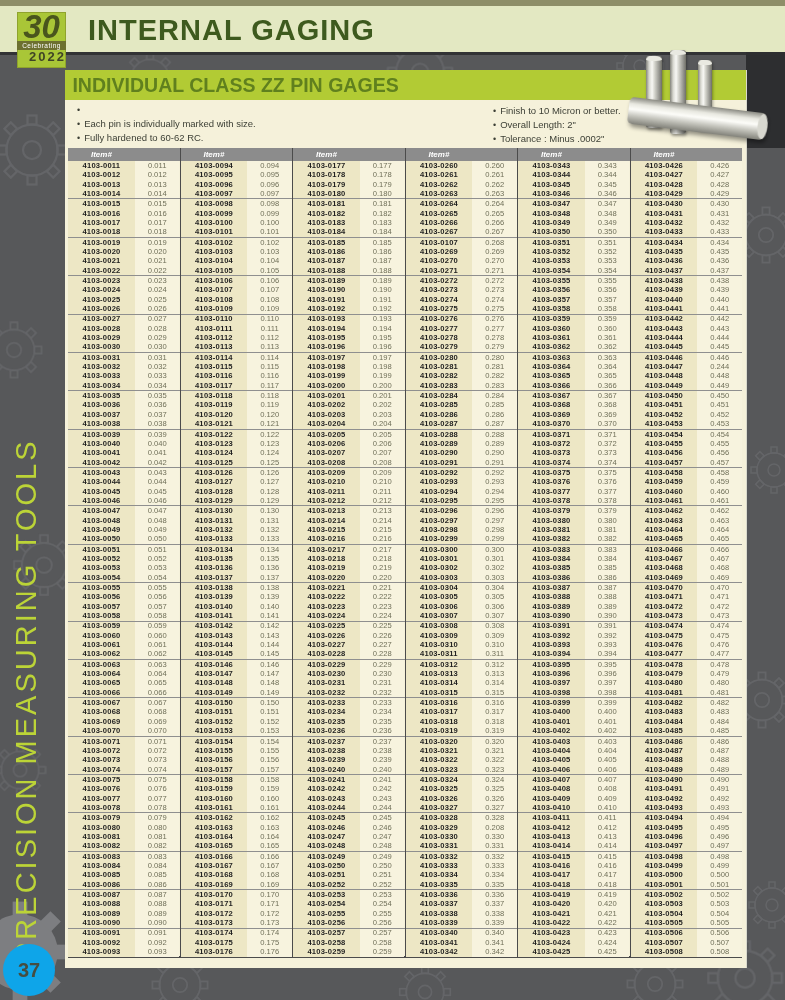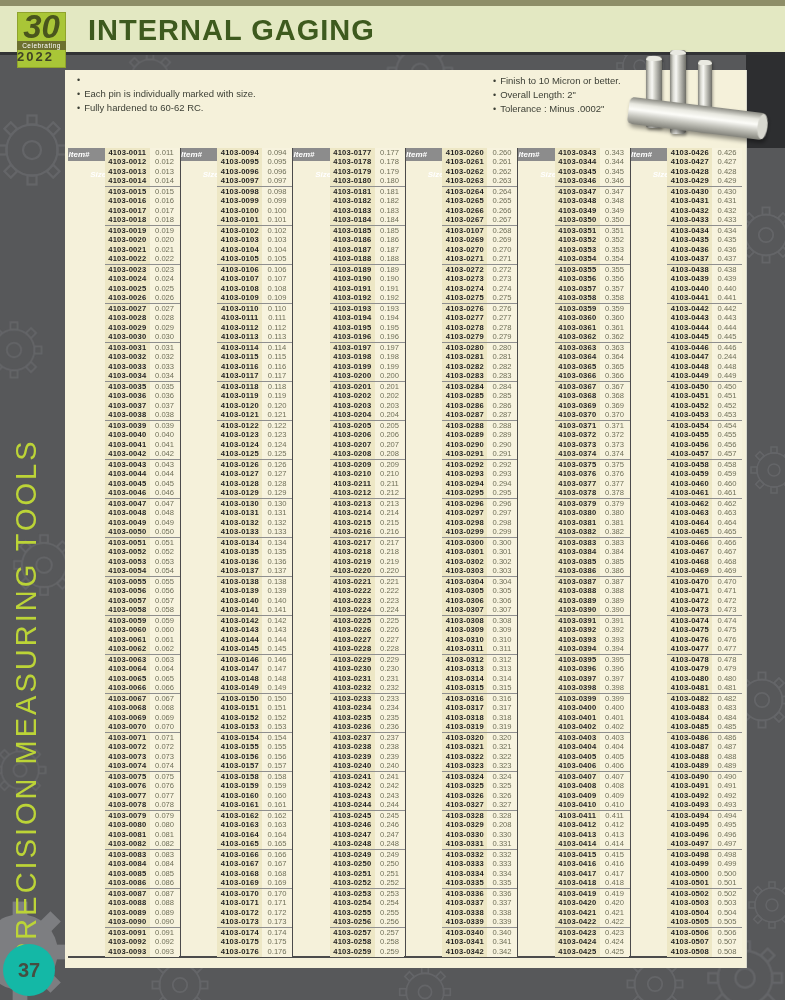--- a/index.html
+++ b/index.html
@@ -17,21 +17,21 @@
   .page-title{position:absolute;left:88px;top:14px;font-size:29px;font-weight:bold;
               color:#3e5a1e;letter-spacing:1px;z-index:3;}
 
   
   .logo{position:absolute;left:17px;top:12px;width:49px;height:56px;background:#a9c637;
         z-index:4;overflow:hidden;box-shadow:0 0 0 1px #8fa32c inset;}
   .logo .n30{font-size:33px;font-weight:bold;color:#49551d;line-height:29px;text-align:center;
              font-style:italic;}
   .logo .celeb{background:#6d7030;color:#fff;font-size:6.5px;text-align:center;
                padding:1px 0;letter-spacing:.5px;}
-  .logo .y2022{font-size:13px;font-weight:bold;color:#3f4426;text-align:left;
+  .logo .y2022{font-size:13px;font-weight:bold;color:#3f4426;text-align:right;
                letter-spacing:2px;line-height:13px;}
 
   .dark-corner{position:absolute;left:746px;top:52px;width:39px;height:96px;background:#2d2e30;}
 
   
   .panel{position:absolute;left:65px;top:70px;width:681px;height:898px;background:#f5f1da;
          border-right:1px solid #d9d9cd;z-index:2;}
   .secbar{height:30px;background:#b2cb34;display:flex;align-items:center;overflow:hidden;}
   .secbar span{font-size:21px;font-weight:800;color:#60801e;white-space:nowrap;
                transform:scaleX(.93);transform-origin:left center;padding-left:8px;}
@@ -39,21 +39,21 @@
   .bullets{position:relative;height:48px;}
   ul.blist{list-style:none;margin:0;padding:0;font-size:9.5px;color:#3c3f35;}
   ul.blist li{display:flex;gap:4px;line-height:13px;align-items:baseline;}
   ul.blist .dot{font-size:9px;}
   .blist-left{position:absolute;left:12px;top:4px;width:400px;}
   .blist-right{position:absolute;left:428px;top:4px;width:220px;}
 
   
   .ptable{position:absolute;left:3px;top:78px;width:674px;height:808px;display:flex;
           border-bottom:2px solid #4b4b4b;}
-  .tcol{flex:1;display:flex;flex-direction:row;min-width:0;}
+  .tcol{flex:1;display:flex;flex-direction:column;min-width:0;}
   .tcol + .tcol{border-left:1px solid #4b4b4b;}
   .thead{height:13px;background:#8c8c8c;display:flex;align-items:center;
          color:#fff;font-size:8px;font-weight:bold;font-style:italic;flex:0 0 13px;}
   .thead .hi{width:60%;text-align:center;}
   .thead .hs{width:40%;text-align:center;margin-top:40px;}
   .tbody{flex:1;display:flex;flex-direction:column;}
   .trow{flex:1;display:flex;min-height:0;}
   .trow.gend{border-bottom:1px solid #8f8f8f;}
   .cell{display:flex;align-items:center;justify-content:center;font-size:7.6px;line-height:1;}
   .cell.item{width:60%;background:#ede7c5;font-weight:bold;color:#1f1f1f;letter-spacing:.2px;}
@@ -70,21 +70,21 @@
          background:linear-gradient(180deg,#8a8a82 0%,#e8e8e0 25%,#fdfdf9 45%,#c4c4bc 70%,#82827a 100%);
          box-shadow:2px 3px 4px rgba(0,0,0,.4);}
   .pin-h::after{content:'';position:absolute;right:-2px;top:1px;bottom:1px;width:10px;
          background:#d7d7cf;border-radius:50%;}
 
   
   .side-text{position:absolute;left:10px;top:962px;transform:rotate(-90deg);
              transform-origin:0 0;white-space:nowrap;font-size:29px;letter-spacing:3px;
              color:#bcd437;z-index:3;}
   .page-circle{position:absolute;left:3px;top:944px;width:52px;height:52px;border-radius:50%;
-               background:#14b8a6;display:flex;align-items:center;justify-content:center;
+               background:#0ea5e9;display:flex;align-items:center;justify-content:center;
                font-size:20px;font-weight:bold;color:#454d41;z-index:6;}
 </style>
 </head>
 <body>
 
 <svg class="bg-gears" viewBox="0 0 785 1000" xmlns="http://www.w3.org/2000/svg">
   <defs>
     <g id="gearshape" fill="none">
       <circle cx="0" cy="0" r="34" stroke-width="3"></circle>
       <circle cx="0" cy="0" r="12" stroke-width="3"></circle>
@@ -138,20 +138,23 @@
   <div class="n30">30</div>
   <div class="celeb">Celebrating</div>
   <div class="y2022">2022</div>
 </div>
 
 <div class="page-title">INTERNAL GAGING</div>
 
 <div class="dark-corner"></div>
 
 <div class="panel">
+  <div class="secbar">
+    <span>INDIVIDUAL CLASS ZZ PIN GAGES</span>
+  </div>
 
   <div class="bullets">
     <ul class="blist blist-left">
         <li>
           <span class="dot">•</span>
         </li>
         <li>
           <span class="dot">•</span>
           <span class="btxt">Each pin is individually marked with size.</span>
         </li>

